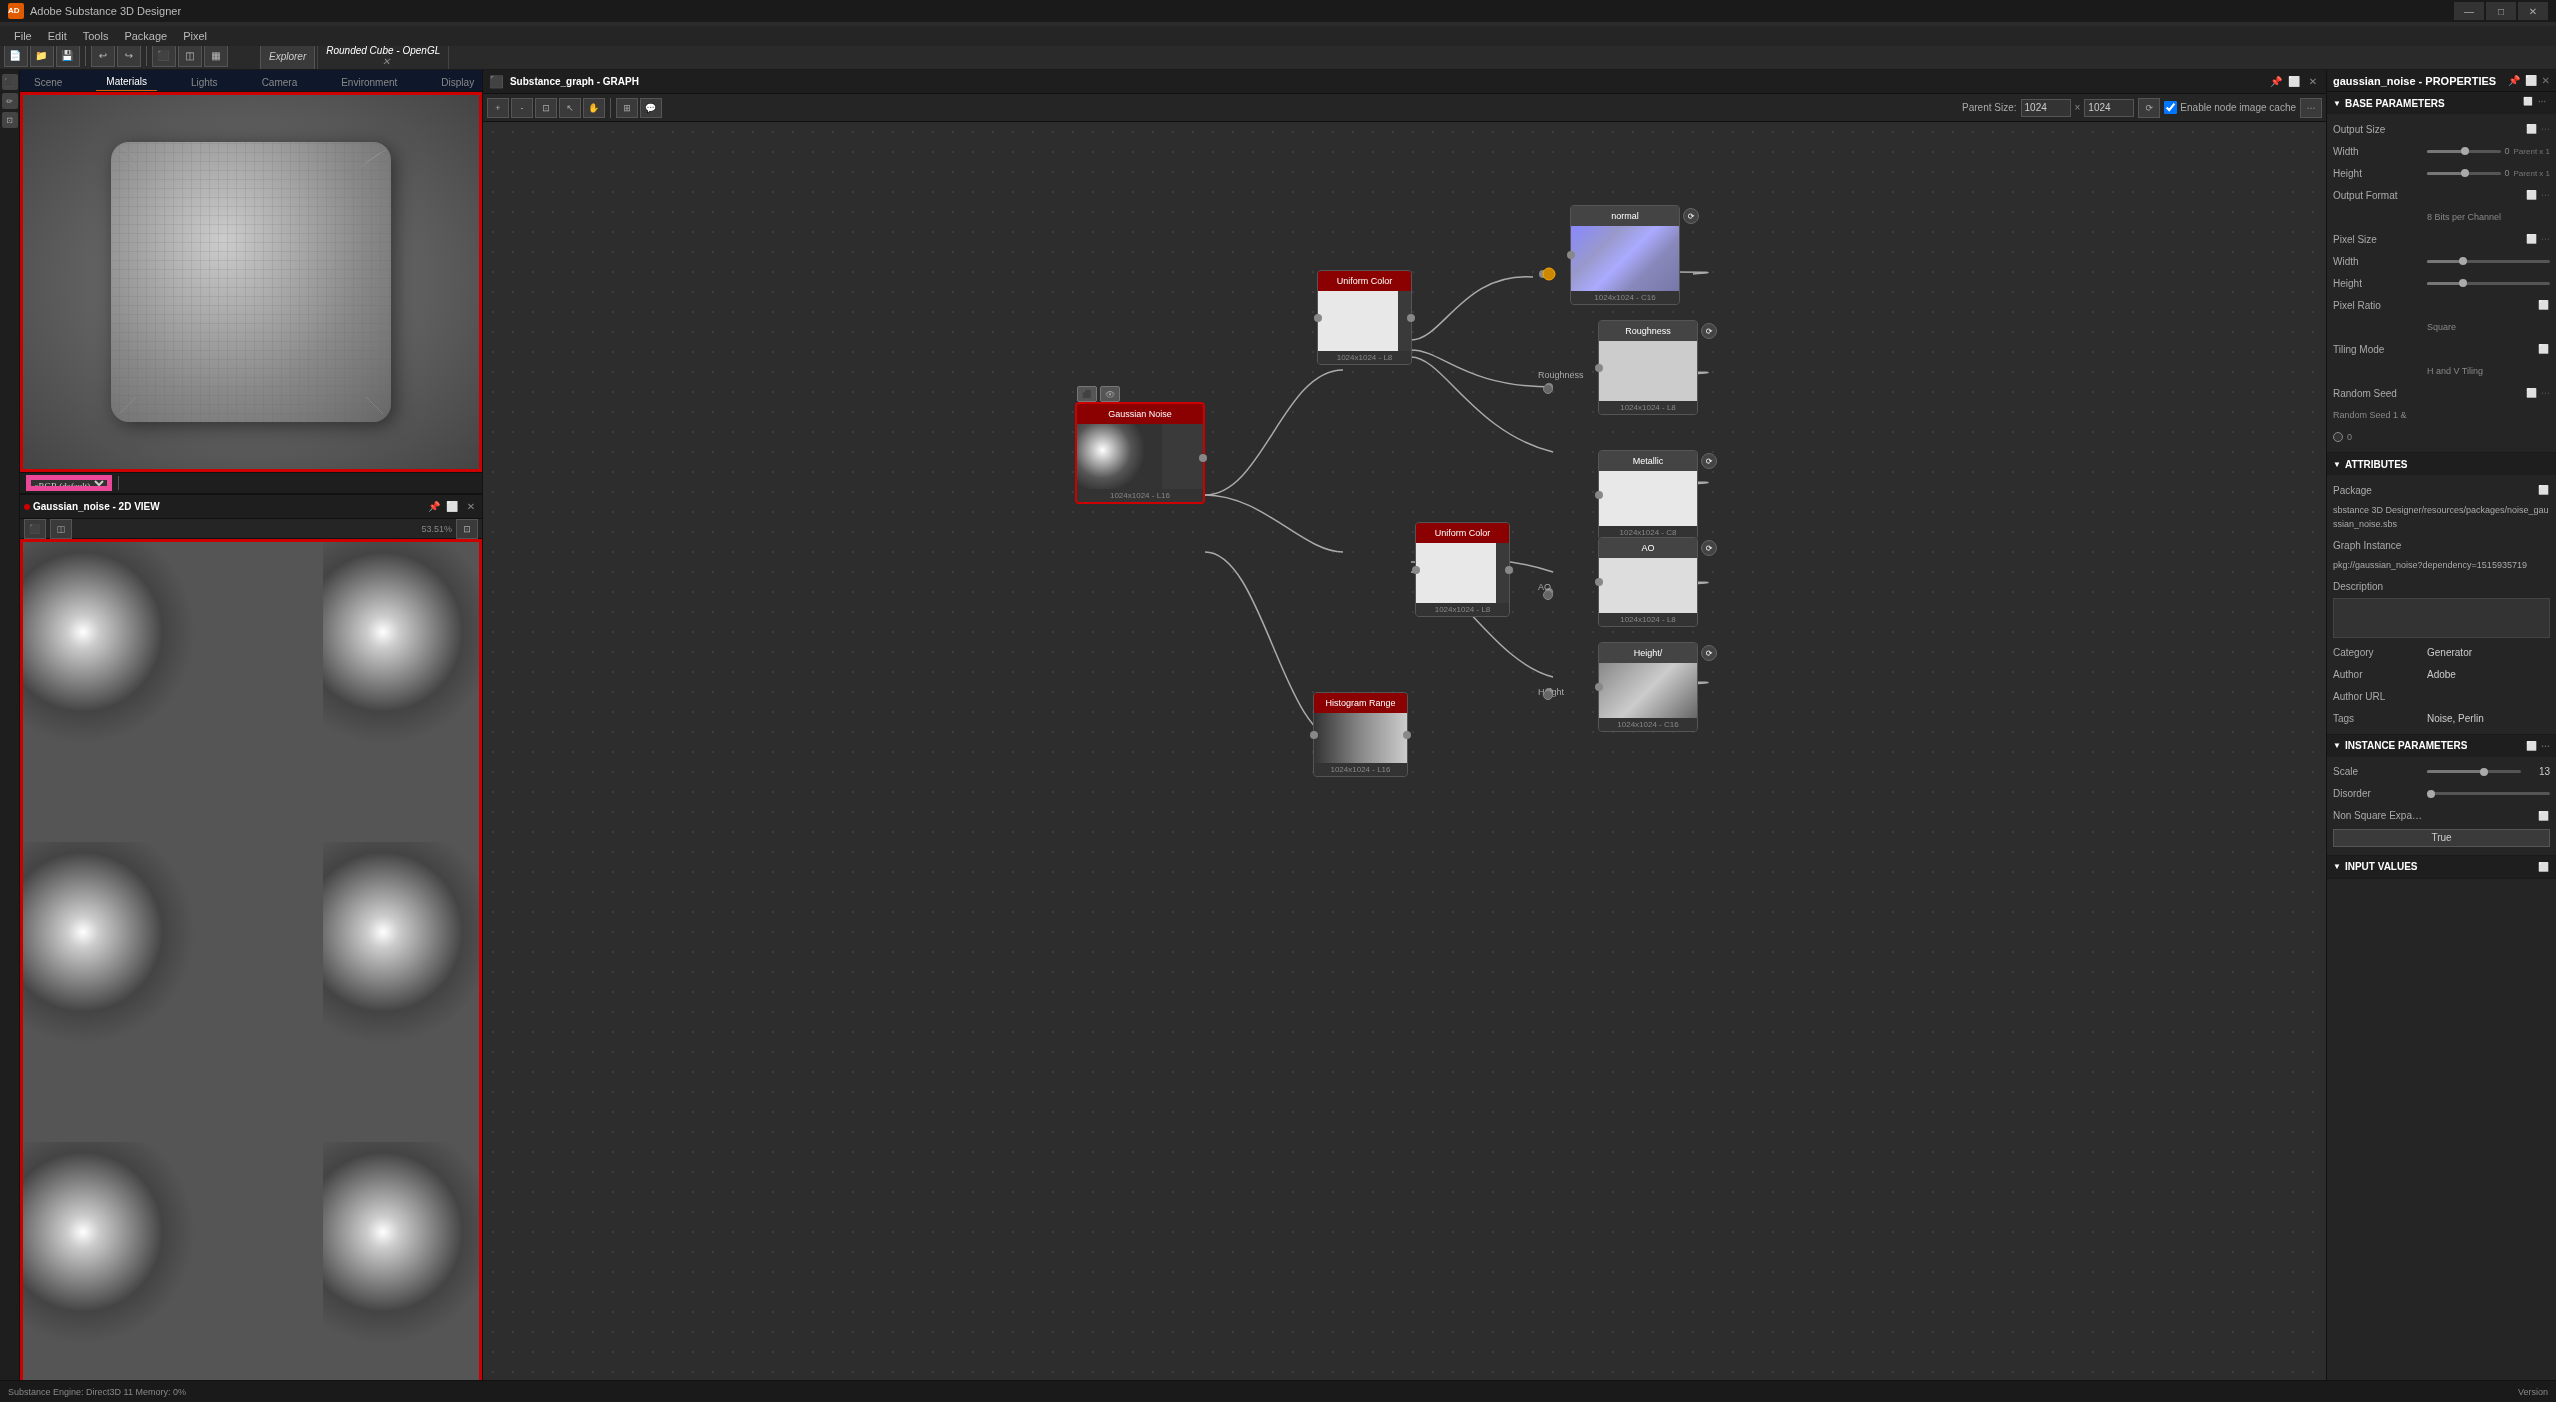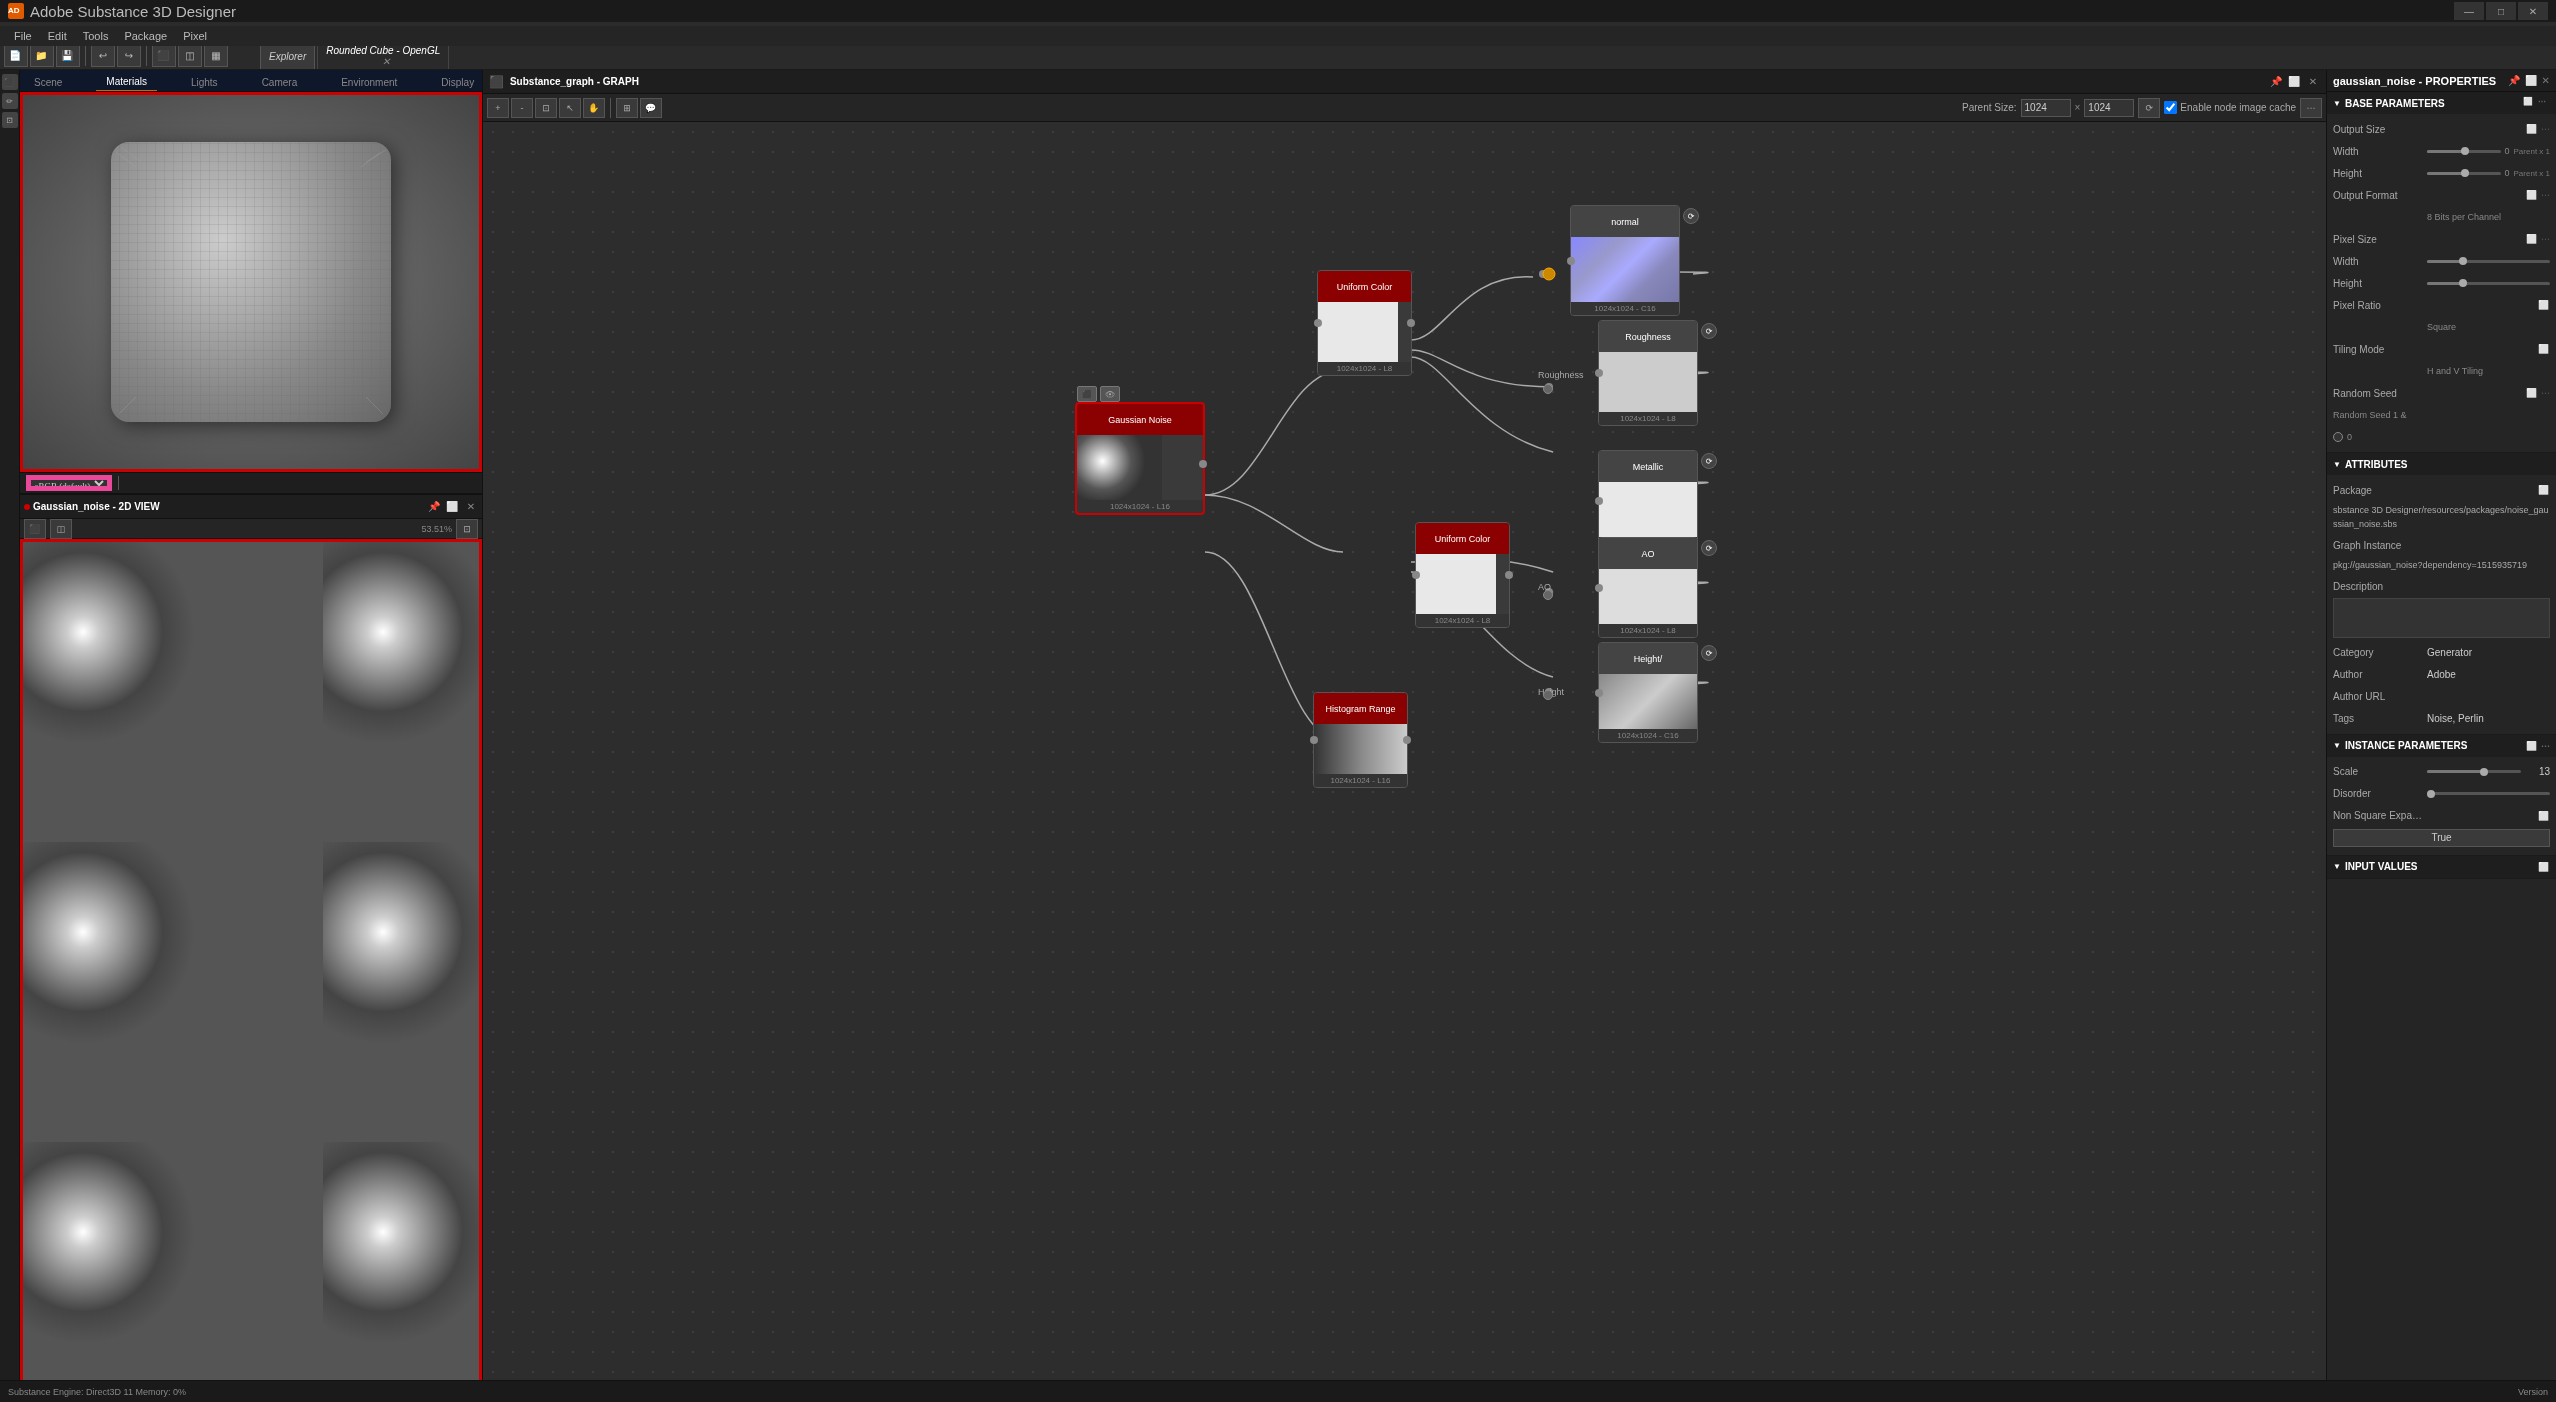--- a/index.html
+++ b/index.html
@@ -27,21 +27,21 @@
       z-index: 100;
     }
     #titlebar .app-icon {
       width: 16px; height: 16px;
       background: #e05a00;
       border-radius: 2px;
       margin-right: 6px;
     }
     #titlebar .title-text {
       color: #bbb;
-      font-size: 15px;
+      font-size: 11px;
     }
     #titlebar .win-controls {
       margin-left: auto;
       display: flex;
       gap: 2px;
     }
     #titlebar .win-btn {
       width: 30px; height: 18px;
       background: #333;
       border: none;
@@ -349,21 +349,21 @@
       background: #3a3a3a;
       border: 1px solid #555;
       border-radius: 4px;
       cursor: pointer;
       min-width: 90px;
     }
     .graph-node.selected {
       border: 2px solid #cc0000;
     }
     .node-header {
-      height: 31px;
+      height: 20px;
       padding: 9px 6px;
       font-size: 9px;
       color: #fff;
       display: flex;
       align-items: center;
       justify-content: center;
       border-radius: 3px 3px 0 0;
     }
     .node-header.red { background: #8b0000; }
     .node-header.dark { background: #333; }

